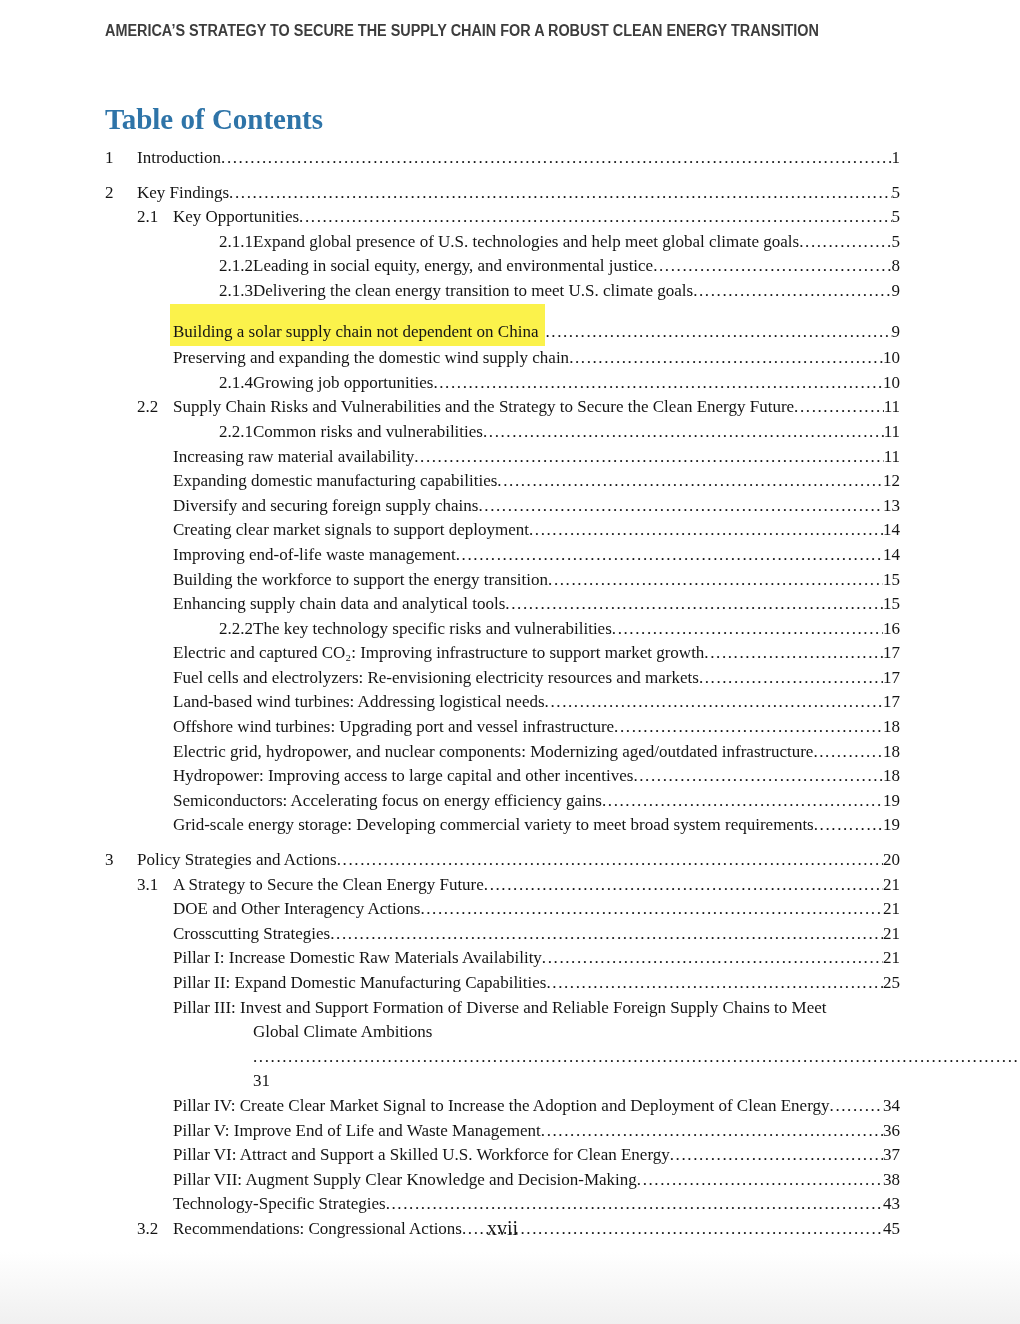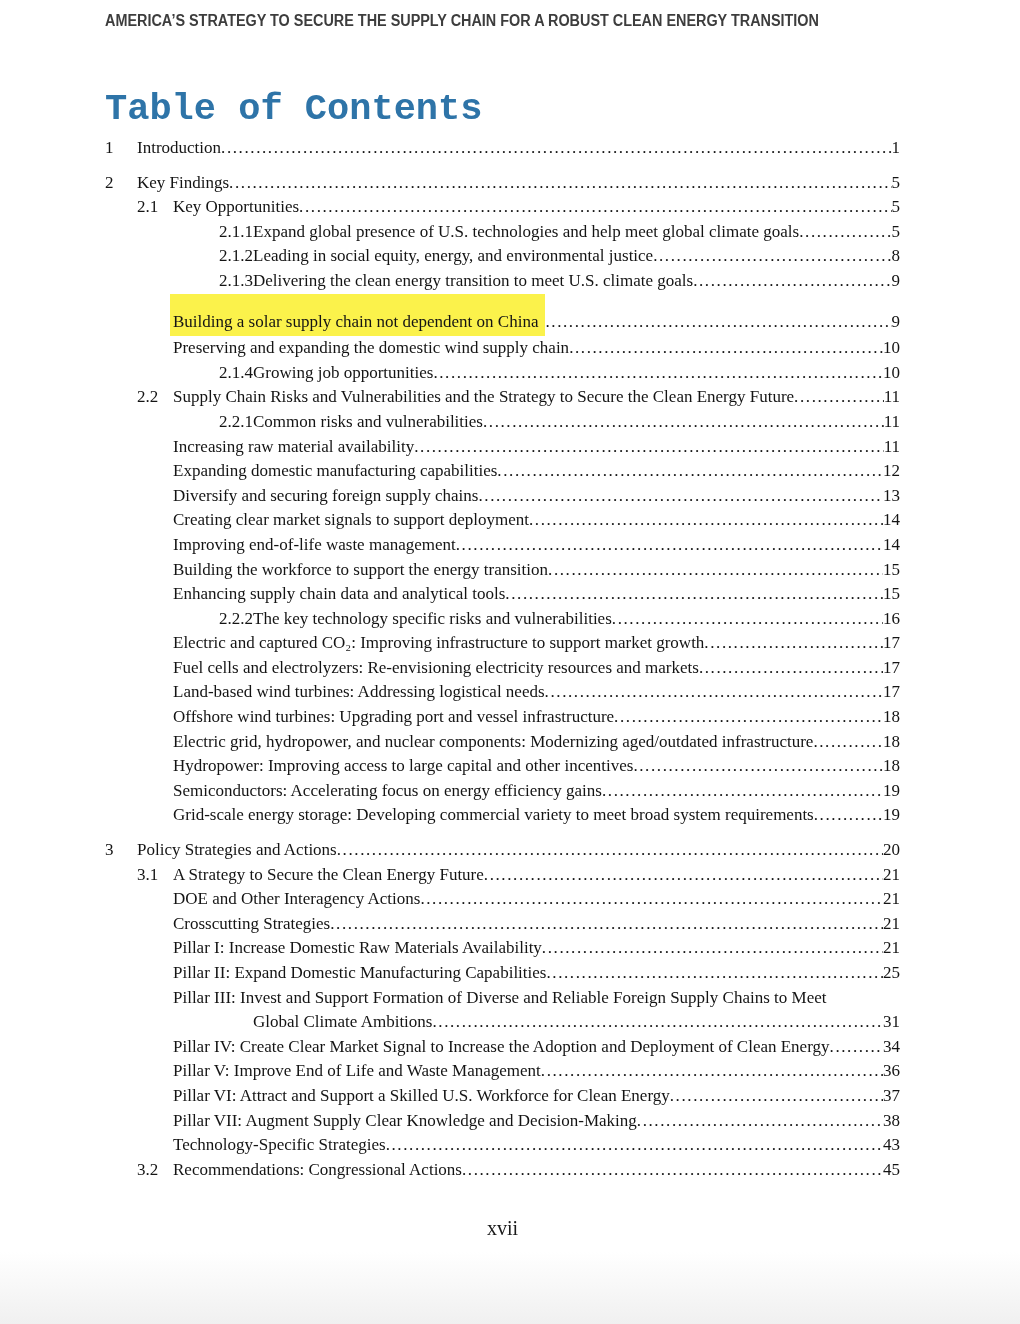--- a/index.html
+++ b/index.html
@@ -7,54 +7,54 @@
     position: relative;
     width: 1020px;
     height: 1324px;
     background: #ffffff;
     overflow: hidden;
     font-family: "Liberation Serif", serif;
     color: #141414;
   }
   .content {
     position: absolute;
-    top: 12px;
+    top: 22px;
     left: 105px;
     width: 795px;
   }
   .running-header {
     font-family: "Liberation Sans", sans-serif;
     font-weight: bold;
     font-size: 16px;
     color: #3d3d3d;
     letter-spacing: 0px;
     white-space: nowrap;
     display: inline-block;
     transform: scaleX(0.90);
     transform-origin: left center;
   }
   .doc-title {
-    font-family: Liberation Mono, monospace;
+    font-family: Liberation Serif, serif;
     font-weight: bold;
-    font-size: 37px;
+    font-size: 29px;
     line-height: 33px;
     margin-top: 63px;
     margin-bottom: 2px;
   }
   .toc { font-size: 17px; }
   .toc-entry { }
   .toc-line {
     display: flex;
     align-items: baseline;
     line-height: 24.6px;
   }
   .lvl1 { margin-top: 10px; }
   .lvl2 .toc-line { padding-left: 32px; font-family: Liberation Serif, serif; }
   .lvl3 .toc-line { padding-left: 68px; }
-  .toc-line.cont { padding-left: 148px; }
+  .toc-line.cont { padding-left: 148px; flex-direction: column; }
   .num { flex: 0 0 auto; }
   .lvl1 .num { width: 32px; }
   .lvl2 .num { width: 36px; }
   .lvl3 .num { width: 80px; text-align: right; }
   .toc-title { flex: 0 0 auto; white-space: nowrap; }
   .toc-title.hl { padding: 16px 7px 2px 3px; margin-left: -3px; }
   .leader {
     flex: 1 1 auto;
     overflow: hidden;
     white-space: nowrap;

